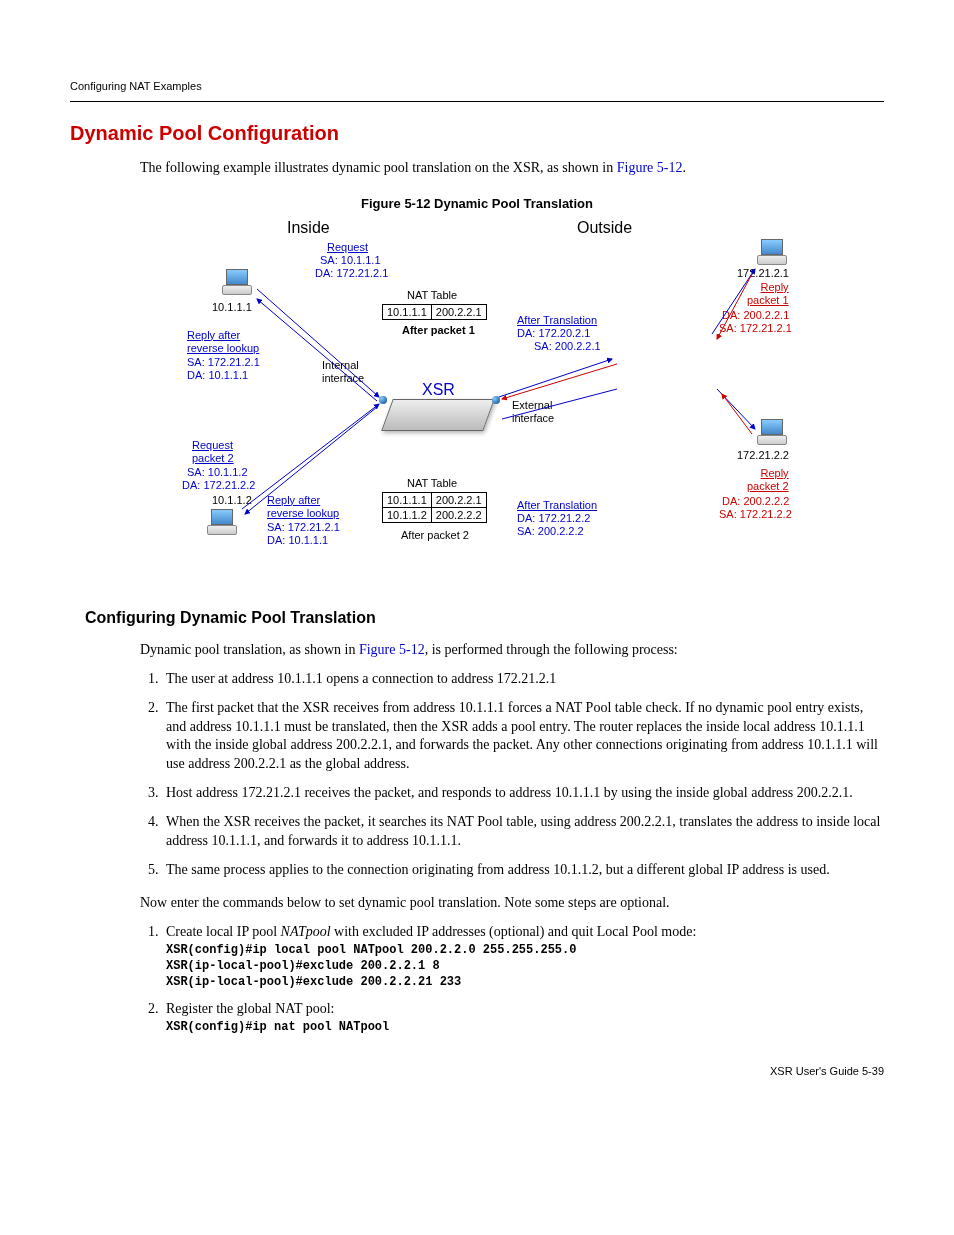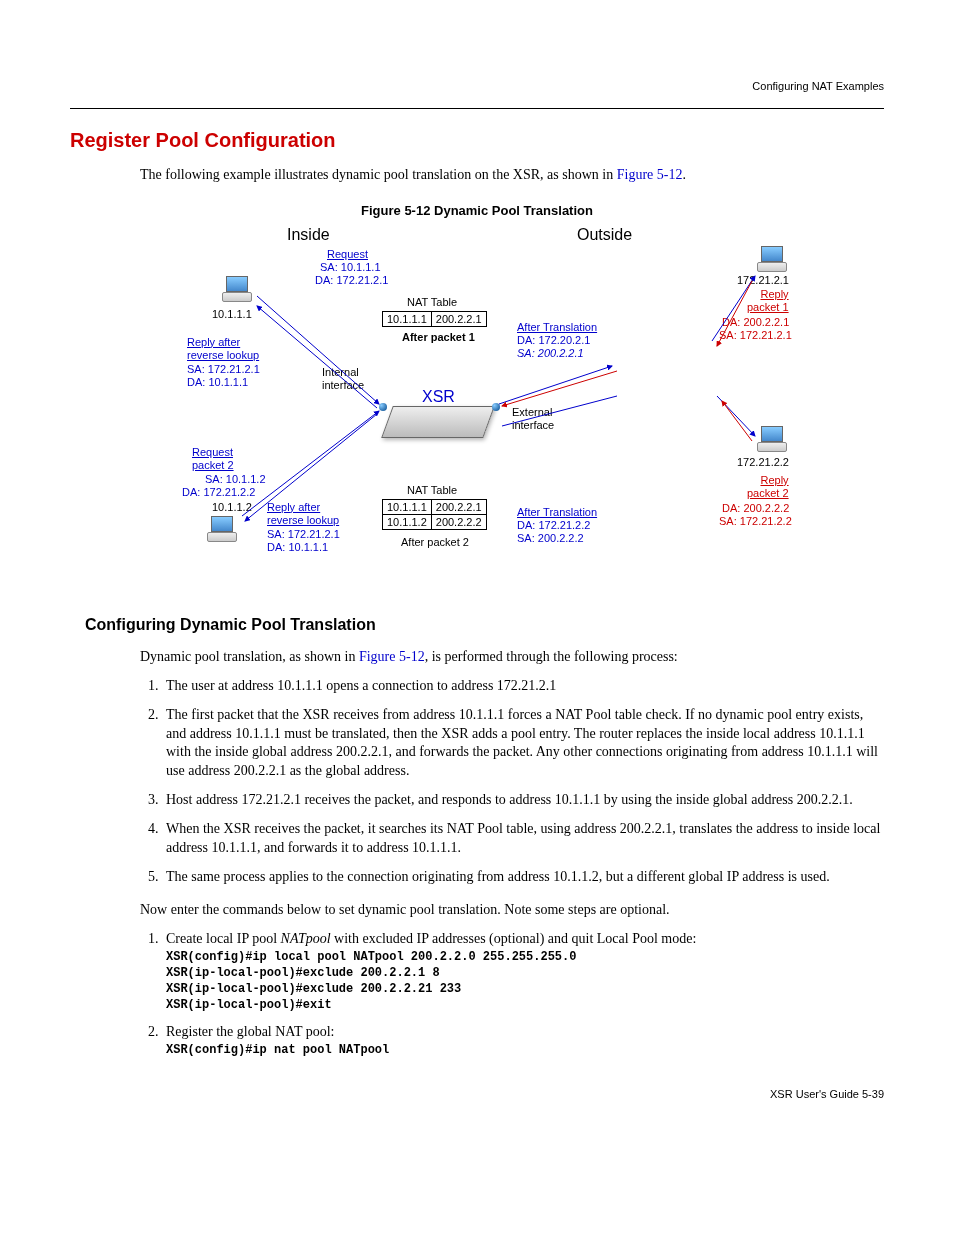--- a/index.html
+++ b/index.html
@@ -8,23 +8,23 @@
     font-family: Arial, Helvetica, sans-serif;
     font-size: 13px;
     color: #000;
     background: #fff;
     width: 954px;
   }
   .page {
     padding: 80px 70px 40px 70px;
   }
   .header-right {
-    text-align: right;
+    text-align: left;
     font-size: 11px;
-    margin-bottom: 16px;
+    margin-bottom: 9px;
   }
   hr.header-line {
     border: none;
     border-top: 1px solid #000;
     margin: 0 0 20px 0;
   }
   h1 {
     color: #c00;
     font-size: 20px;
     font-weight: bold;
@@ -164,21 +164,21 @@
     margin-top: 30px;
   }
 </style>
 </head>
 <body>
 
 <div class="page">
   <div class="header-right">Configuring NAT Examples</div>
   <hr class="header-line">
 
-  <h1>Register Pool Configuration</h1>
+  <h1>Dynamic Pool Configuration</h1>
 
   <p class="body-text">
     <span>The following example illustrates dynamic pool translation on the XSR, as shown in </span>
     <span class="fig-link">Figure 5-12</span><span>.</span>
   </p>
 
   <div class="fig-caption">Figure 5-12    Dynamic Pool Translation</div>
 
   <div class="figure-container">
 
@@ -213,33 +213,33 @@
 
     <div class="router" style="left:230px; top:180px;"></div>
     <div class="dot" style="left:222px; top:177px;"></div>
     <div class="dot" style="left:335px; top:177px;"></div>
     <div class="fig-label blue big" style="left:265px; top:162px;">XSR</div>
     <div class="fig-label" style="left:355px; top:180px; white-space:pre;">External
 interface</div>
 
     <div class="fig-label blue uline" style="left:360px; top:95px;">After Translation</div>
     <div class="fig-label blue" style="left:360px; top:108px;">DA: 172.20.2.1</div>
-    <div class="fig-label blue" style="left:360px; top:121px;font-style:italic;">SA: 200.2.2.1</div>
+    <div class="fig-label blue" style="left:377px; top:121px;">SA: 200.2.2.1</div>
 
 
     <div class="pc-icon" style="left:600px; top:20px;"></div>
     <div class="fig-label" style="left:580px; top:48px;">172.21.2.1</div>
     <div class="fig-label red uline" style="left:590px; top:62px; white-space:pre; text-align:right;">Reply
 packet 1</div>
     <div class="fig-label red" style="left:565px; top:90px;">DA: 200.2.2.1</div>
     <div class="fig-label red" style="left:562px; top:103px;">SA: 172.21.2.1</div>
 
     <div class="fig-label blue uline" style="left:35px; top:220px; white-space:pre;">Request
 packet 2</div>
-    <div class="fig-label blue" style="left:48px; top:247px;">SA: 10.1.1.2</div>
+    <div class="fig-label blue" style="left:30px; top:247px;">SA: 10.1.1.2</div>
     <div class="fig-label blue" style="left:25px; top:260px;">DA: 172.21.2.2</div>
     <div class="fig-label" style="left:55px; top:275px;">10.1.1.2</div>
     <div class="pc-icon" style="left:50px; top:290px;"></div>
 
     <div class="fig-label blue uline" style="left:110px; top:275px; white-space:pre;">Reply after
 reverse lookup</div>
     <div class="fig-label blue" style="left:110px; top:302px;">SA: 172.21.2.1</div>
     <div class="fig-label blue" style="left:110px; top:315px;">DA: 10.1.1.1</div>
 
     <div class="fig-label" style="left:250px; top:258px;">NAT Table</div>
@@ -315,21 +315,20 @@
 
   <p class="body-text">Now enter the commands below to set dynamic pool translation. Note some steps are optional.</p>
 
   <ol class="proc">
     <li>
       <span>Create local IP pool </span><span class="italic">NATpool</span><span> with excluded IP addresses (optional) and quit Local Pool mode:</span>
       <div class="code-block">
         <div>XSR(config)#ip local pool NATpool 200.2.2.0 255.255.255.0</div>
         <div>XSR(ip-local-pool)#exclude 200.2.2.1 8</div>
         <div>XSR(ip-local-pool)#exclude 200.2.2.21 233</div>
-        <div>XSR(ip-local-pool)#exit</div>
       </div>
     </li>
     <li>
       <span>Register the global NAT pool:</span>
       <div class="code-block">
         <div>XSR(config)#ip nat pool NATpool</div>
       </div>
     </li>
   </ol>
 

